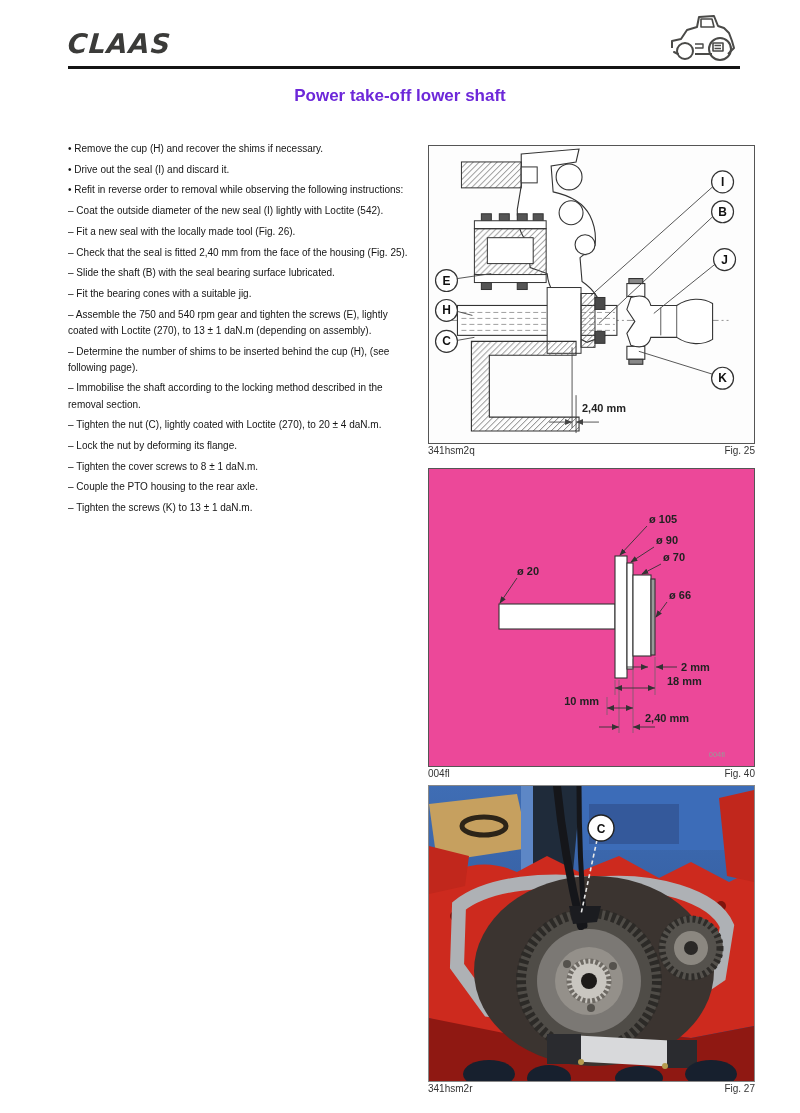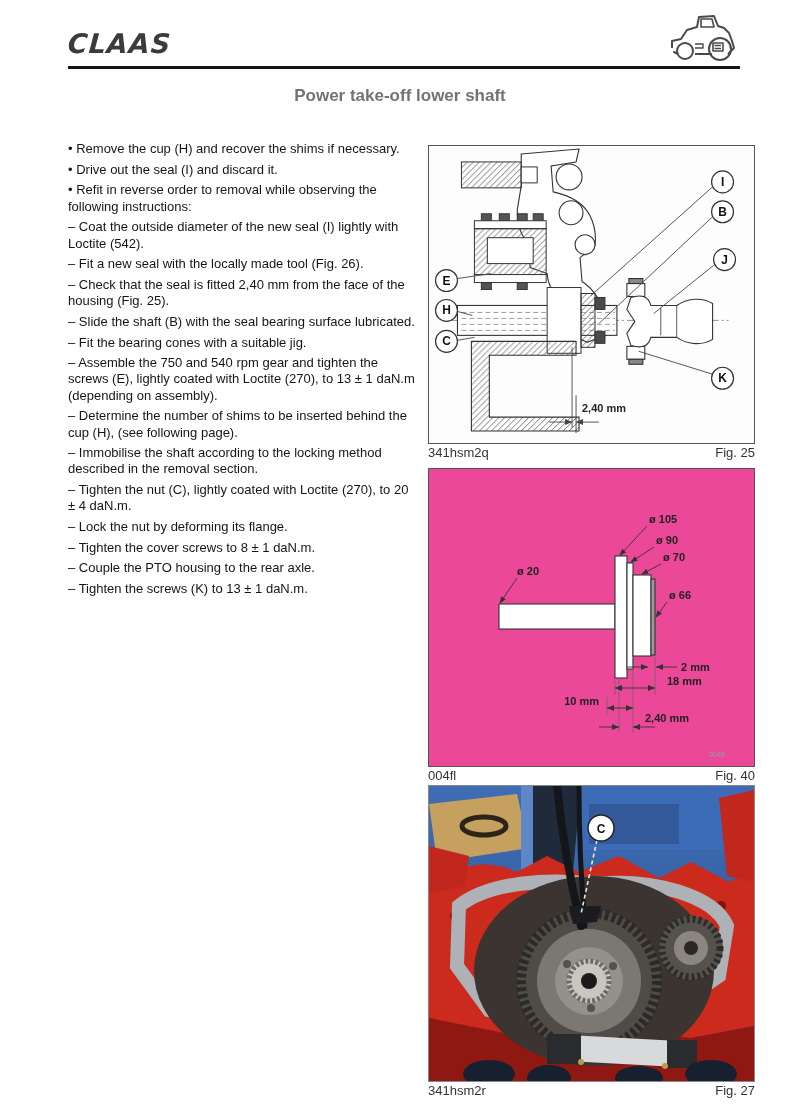--- a/index.html
+++ b/index.html
@@ -7,37 +7,37 @@
   .page{position:absolute;inset:0;background:#fff;overflow:hidden;}
 
   
   .logo{position:absolute;left:68px;top:28px;font-family:"DejaVu Sans",sans-serif;
         font-weight:bold;font-style:italic;font-size:27px;letter-spacing:1px;color:#3b3b39;
         transform:skewX(-4deg);}
   .tractor{position:absolute;left:668px;top:14px;}
   .header-rule{position:absolute;left:68px;top:66px;width:672px;height:3px;background:#141414;}
 
   h1.title{position:absolute;left:0;top:86px;width:800px;margin:0;text-align:center;
-     font-size:17px;font-weight:bold;color:#737373;}
+     font-size:17px;font-weight:bold;color:#6d28d9;}
 
   
   .instructions{position:absolute;left:68px;top:141px;width:350px;}
-  .instr{margin:0 0 4.5px 0;font-size:13px;line-height:16.2px;color:#151515;}
+  .instr{margin:0 0 4.5px 0;font-size:10px;line-height:16.2px;color:#151515;}
   .instr .marker{display:inline;}
 
   
   .figures{position:absolute;left:428px;top:145px;width:327px;height:950px;}
   .figblock{position:absolute;left:0;width:327px;}
   .figblock.f25{top:0;}
   .figblock.f26{top:323px;}
   .figblock.f27{top:640px;}
   .figbox{width:325px;height:297px;border:1px solid #555;background:#fdfdfd;}
   .photobox{width:325px;height:295px;border:1px solid #888;}
   .figcap{width:327px;display:flex;justify-content:space-between;
-          font-size:13px;color:#333;margin-top:1px;}
+          font-size:10px;color:#333;margin-top:1px;}
   svg text.dim{font-family:"Liberation Sans",sans-serif;font-weight:bold;font-size:11px;fill:#222;}
   svg text.call{font-family:"Liberation Sans",sans-serif;font-weight:bold;font-size:12px;fill:#111;}
   svg text.wm{font-family:"Liberation Sans",sans-serif;font-size:7.5px;fill:#999;}
 </style>
 </head>
 <body>
 
 <div class="page">
 
   <div class="logo">CLAAS</div>

